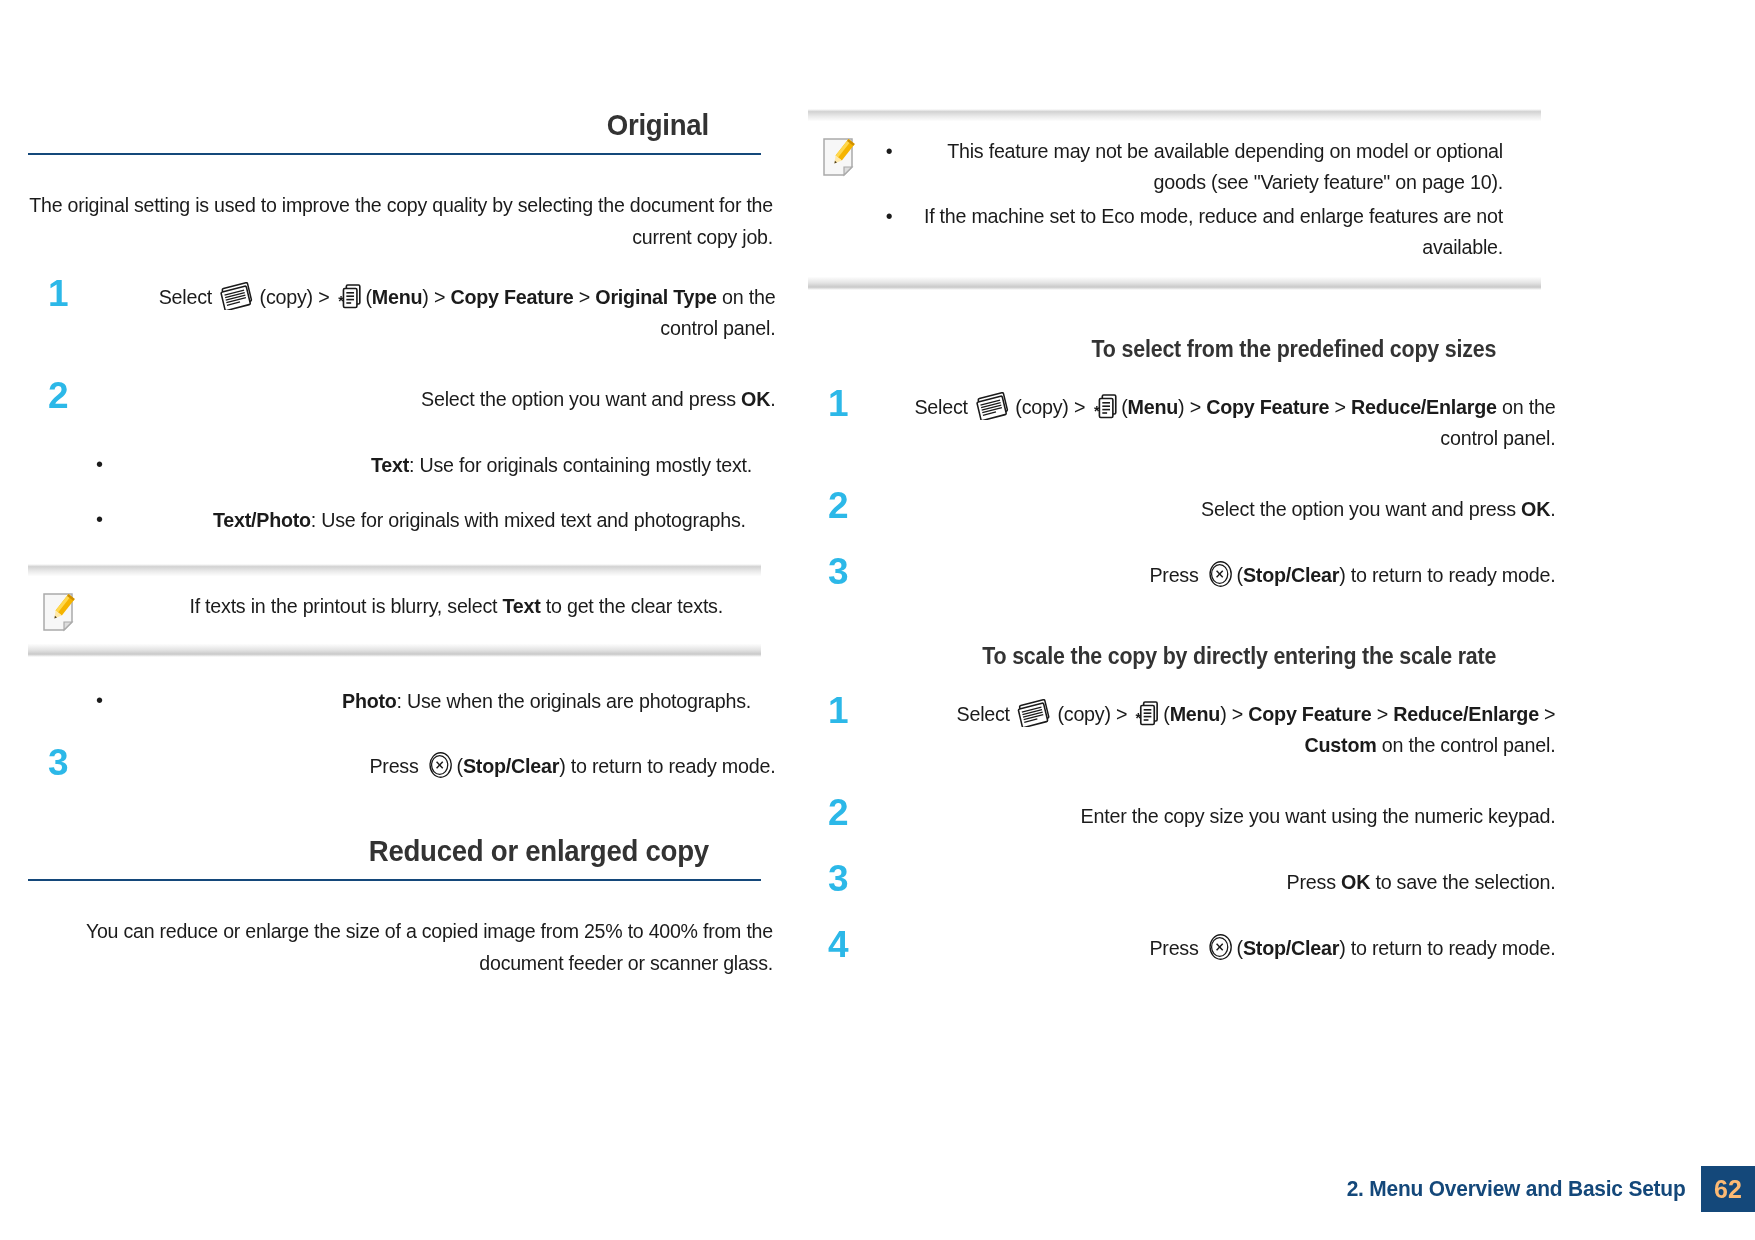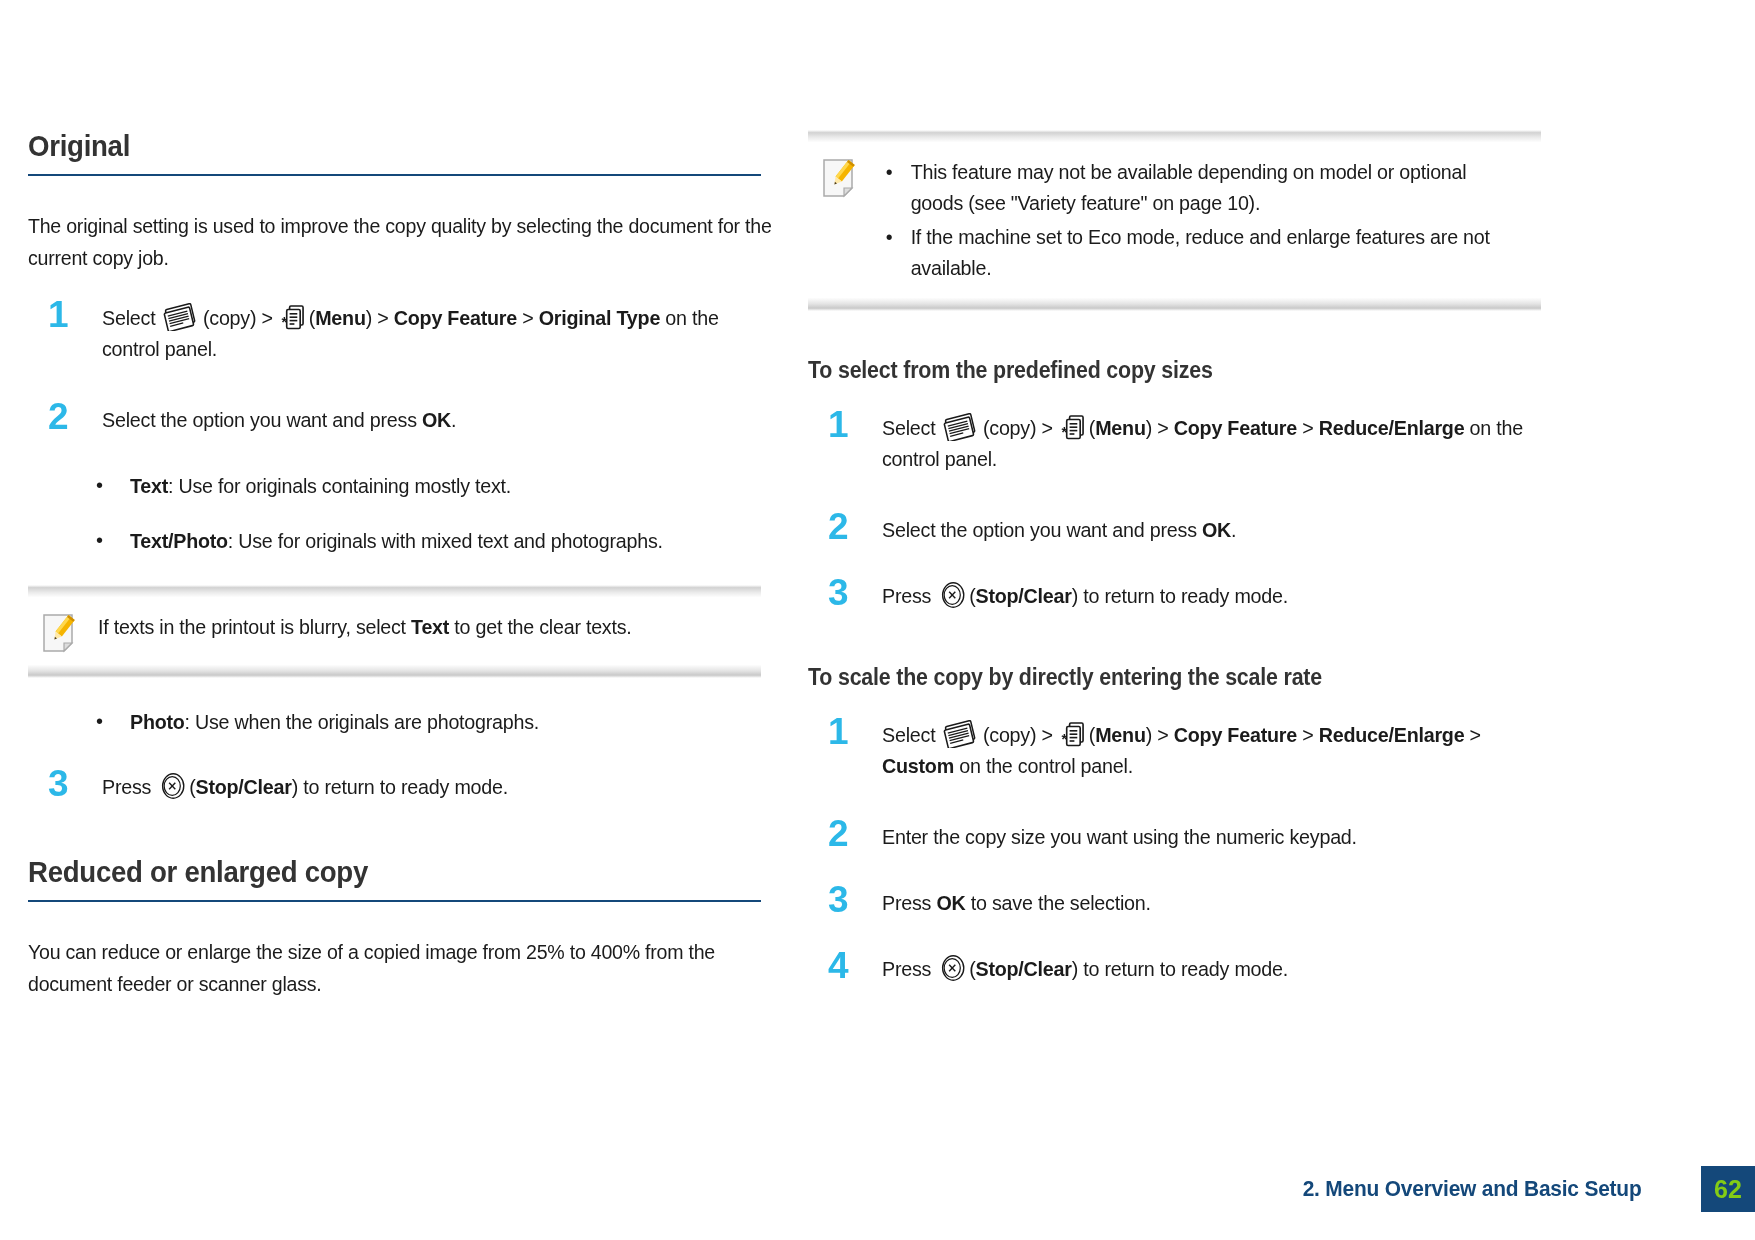--- a/index.html
+++ b/index.html
@@ -59,22 +59,23 @@
     content: "";
     position: absolute;
     left: 0; top: 0;
     width: 100%; height: 2px;
     background: linear-gradient(to right, #b9b9b9 0%, #9e9e9e 45%, #d8d8d8 100%);
   }
 
   
   .col {
     position: absolute;
-    top: 129px;
+    top: 108px;
     width: 740px;
+    text-align: right;
   }
   .col-left  { left: 28px;  }
   .col-right { left: 808px; }
 
   
   .h2 {
     font-size: 30px;
     font-weight: bold;
     color: #333333;
     letter-spacing: -0.3px;
@@ -220,37 +221,36 @@
   .icn-stop   { width: 30px; height: 28px; }
 
   
   .footer {
     position: absolute;
     right: 0;
     bottom: 28px;
     display: flex;
     align-items: stretch;
     height: 46px;
-    gap: 44px;
   }
   .footer-text {
     display: flex;
     align-items: center;
     font-size: 22px;
     font-weight: bold;
     color: #14487a;
     letter-spacing: -0.2px;
     padding-right: 16px;
     transform: scaleX(0.95);
     transform-origin: right center;
   }
   .footer-page {
     width: 54px;
     background: #14487a;
-    color: #84cc16;
+    color: #fdba74;
     font-size: 25px;
     font-weight: bold;
     display: flex;
     align-items: center;
     justify-content: center;
   }
   .sp-24 { height: 24px; }
   .sp-28 { height: 28px; }
   .sp-34 { height: 34px; }
   .sp-40 { height: 40px; }

